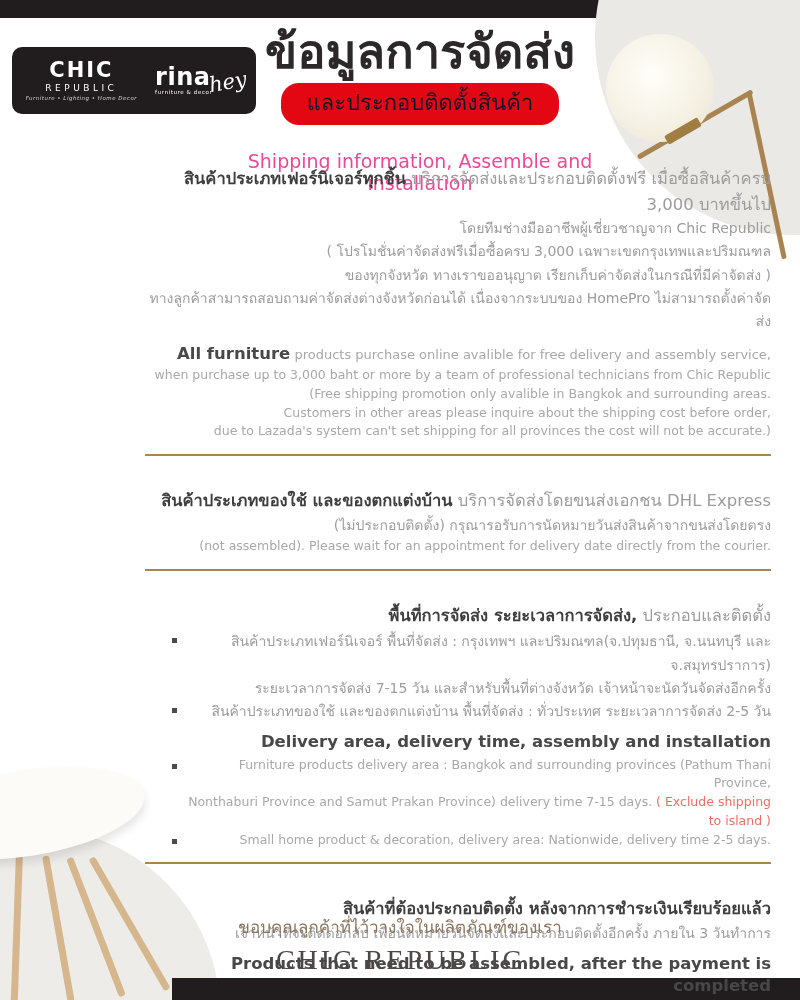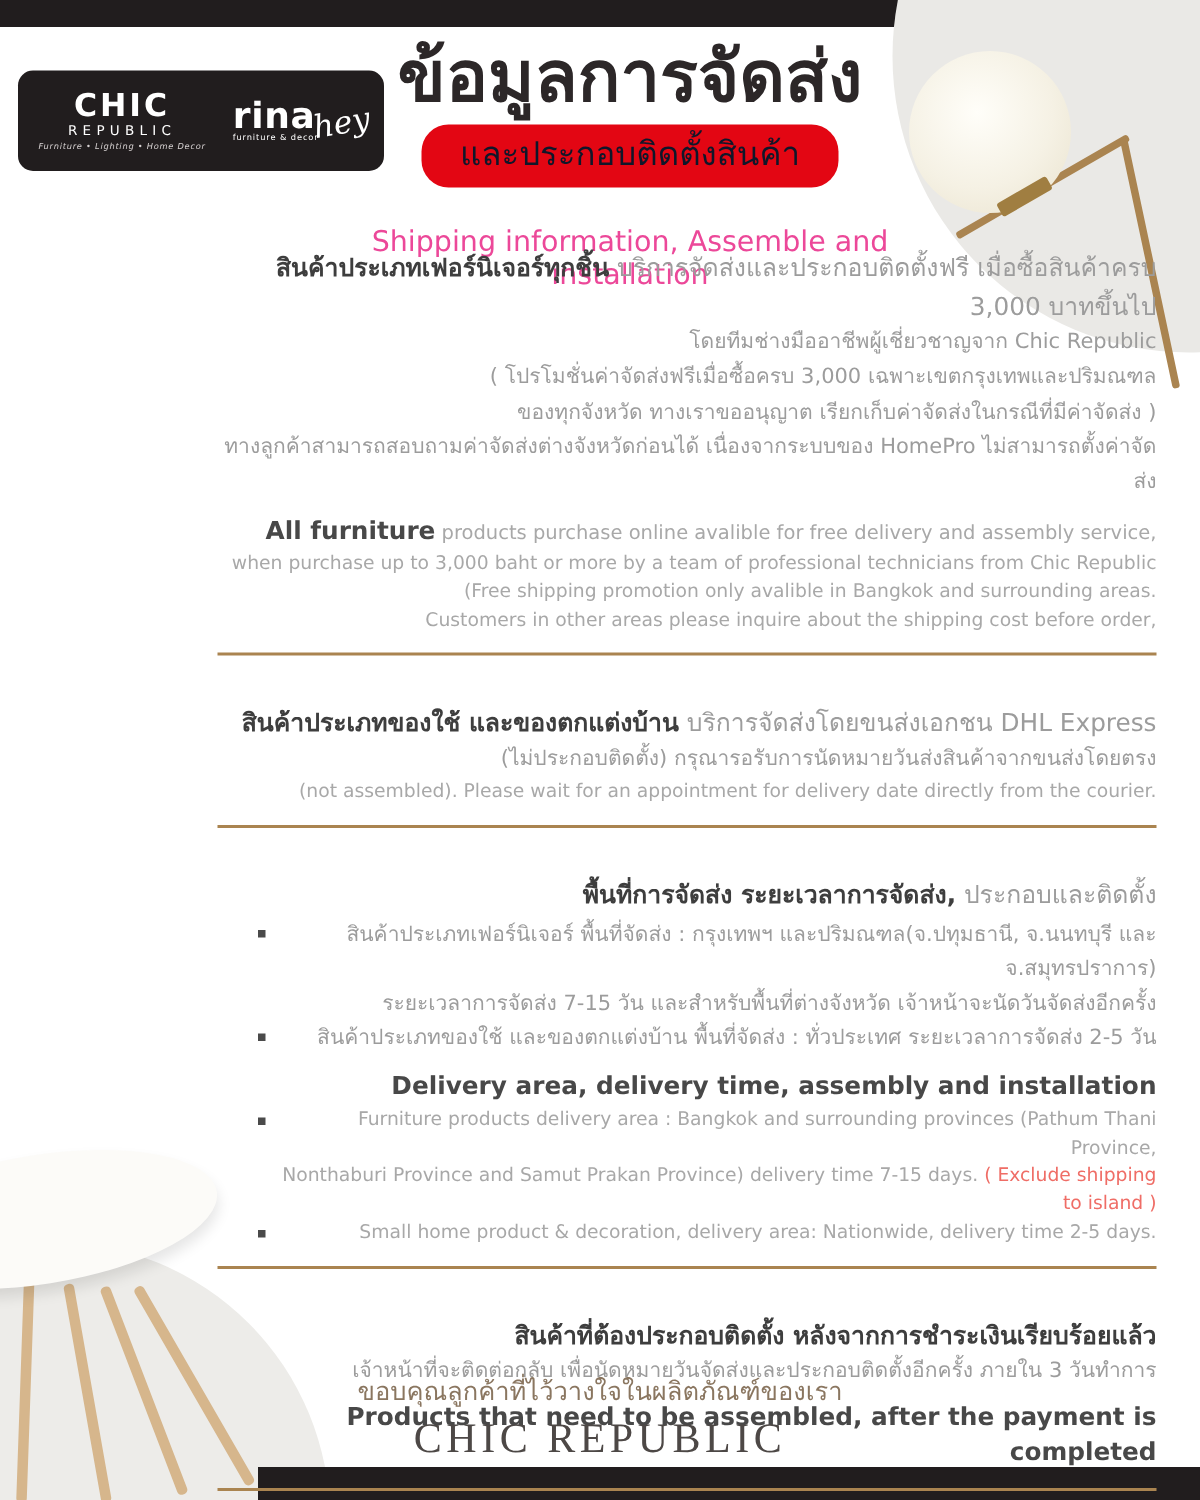--- a/index.html
+++ b/index.html
@@ -110,20 +110,21 @@
     <section>
       <div class="th-head"><b>สินค้าประเภทเฟอร์นิเจอร์ทุกชิ้น</b> บริการจัดส่งและประกอบติดตั้งฟรี เมื่อซื้อสินค้าครบ 3,000 บาทขึ้นไป</div>
       <div class="th-line">โดยทีมช่างมืออาชีพผู้เชี่ยวชาญจาก Chic Republic</div>
       <div class="th-line">( โปรโมชั่นค่าจัดส่งฟรีเมื่อซื้อครบ 3,000 เฉพาะเขตกรุงเทพและปริมณฑล</div>
       <div class="th-line">ของทุกจังหวัด ทางเราขออนุญาต เรียกเก็บค่าจัดส่งในกรณีที่มีค่าจัดส่ง )</div>
       <div class="th-line">ทางลูกค้าสามารถสอบถามค่าจัดส่งต่างจังหวัดก่อนได้ เนื่องจากระบบของ HomePro ไม่สามารถตั้งค่าจัดส่ง</div>
       <div class="en-head"><b>All furniture</b> products purchase online avalible for free delivery and assembly service,</div>
       <div class="en-line">when purchase up to 3,000 baht or more by a team of professional technicians from Chic Republic</div>
       <div class="en-line">(Free shipping promotion only avalible in Bangkok and surrounding areas.</div>
       <div class="en-line">Customers in other areas please inquire about the shipping cost before order,</div>
+      <div class="en-line">due to Lazada's system can't set shipping for all provinces the cost will not be accurate.)</div>
     </section>
     <section>
       <div class="th-head"><b>สินค้าประเภทของใช้ และของตกแต่งบ้าน</b> บริการจัดส่งโดยขนส่งเอกชน DHL Express</div>
       <div class="th-line">(ไม่ประกอบติดตั้ง) กรุณารอรับการนัดหมายวันส่งสินค้าจากขนส่งโดยตรง</div>
       <div class="en-line">(not assembled). Please wait for an appointment for delivery date directly from the courier.</div>
     </section>
     <section>
       <div class="th-head"><b>พื้นที่การจัดส่ง ระยะเวลาการจัดส่ง,</b> ประกอบและติดตั้ง</div>
       <ul class="bullets">
         <li>

